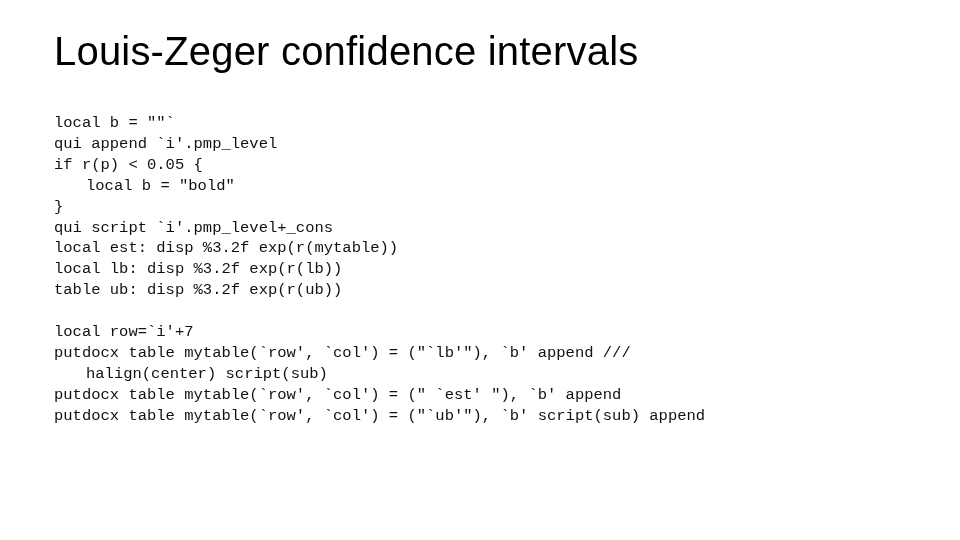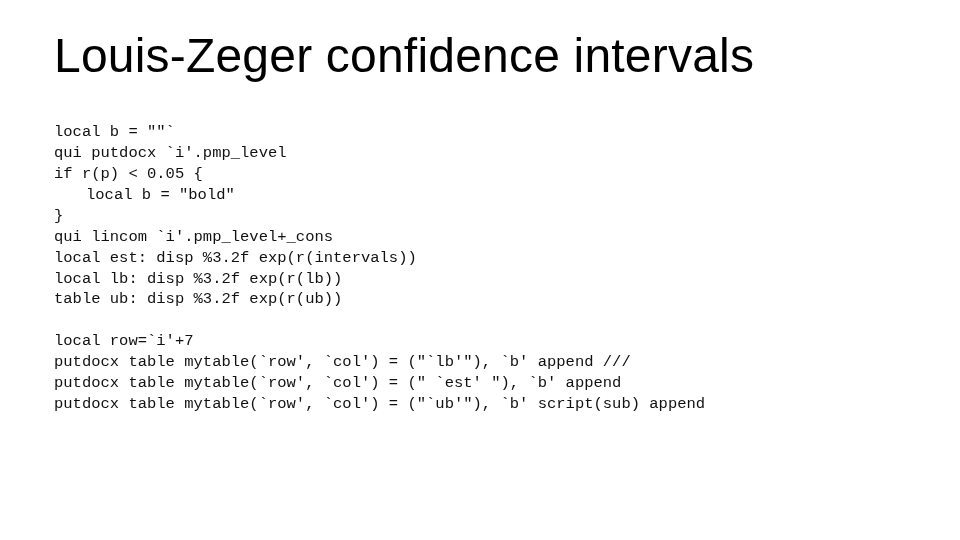--- a/index.html
+++ b/index.html
@@ -13,21 +13,21 @@
     overflow: hidden;
   }
   .slide {
     box-sizing: border-box;
     width: 960px;
     height: 540px;
     padding: 24px 48px 24px 54px;
     position: relative;
   }
   .title {
-    font-size: 48px;
+    font-size: 40px;
     font-weight: 400;
     letter-spacing: 0.2px;
     margin: 4px 0 18px 0;
     line-height: 1.15;
   }
   .code {
     font-family: Consolas, "Courier New", monospace;
     font-size: 15.5px;
     line-height: 1.35;
     white-space: pre;
@@ -39,26 +39,26 @@
   }
 </style>
 </head>
 <body>
 
 <div class="slide">
   <h1 class="title">Louis-Zeger confidence intervals</h1>
 
   <div class="code">
 <span>local b = ""`</span>
-<span>qui putdocx `i'.pmp_level</span>
+<span>qui append `i'.pmp_level</span>
 <span>if r(p) &lt; 0.05 {</span>
 <span class="indent">local b = "bold"</span><span>}</span>
-<span>qui lincom `i'.pmp_level+_cons</span>
-<span>local est: disp %3.2f exp(r(intervals))</span>
+<span>qui script `i'.pmp_level+_cons</span>
+<span>local est: disp %3.2f exp(r(mytable))</span>
 <span>local lb: disp %3.2f exp(r(lb))</span>
 <span>table ub: disp %3.2f exp(r(ub))</span>
 <span></span>
 <span>local row=`i'+7</span>
 <span>putdocx table mytable(`row', `col') = ("`lb'"), `b' append ///</span>
-<span>putdocx table mytable(`row', `col') = (" `est' "), `b' append</span>
+<span class="indent">halign(center) script(sub)</span><span>putdocx table mytable(`row', `col') = (" `est' "), `b' append</span>
 <span>putdocx table mytable(`row', `col') = ("`ub'"), `b' script(sub) append</span>
   </div>
 </div>
 
 </body></html>

